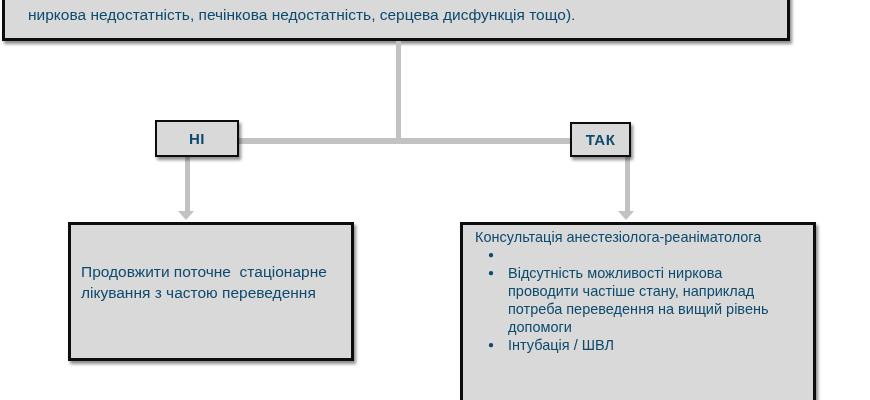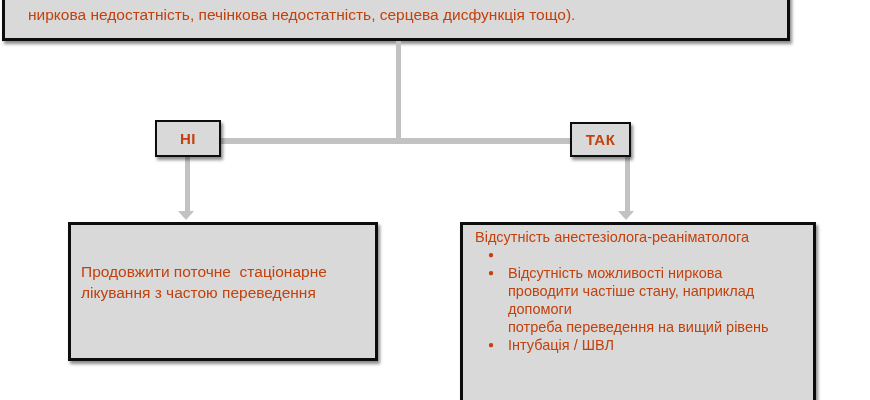--- a/index.html
+++ b/index.html
@@ -7,21 +7,21 @@
     padding: 0;
     background: #ffffff;
   }
   .canvas {
     position: relative;
     width: 870px;
     height: 400px;
     background: #ffffff;
     overflow: hidden;
     font-family: "Liberation Sans", sans-serif;
-    color: #c2410c;
+    color: #0c4a6e;
   }
   .node {
     position: absolute;
     background: #d9d9d9;
     border: 3px solid #0d0d0d;
     box-sizing: border-box;
     box-shadow: 2px 3px 3px rgba(0,0,0,0.45);
   }
   .tline {
     white-space: pre;
@@ -54,26 +54,26 @@
   
   .branch-box {
     border-width: 2.5px;
     display: flex;
     align-items: center;
     justify-content: center;
     font-weight: bold;
     font-size: 15px;
     letter-spacing: 0.5px;
   }
-  .no-box  { left: 155px; top: 120px; width: 66px; height: 37px; }
+  .no-box  { left: 155px; top: 120px; width: 84px; height: 37px; }
   .yes-box { left: 570px; top: 122px; width: 61px; height: 35px; }
   
   .left-box {
     left: 68px; top: 222px;
-    width: 310px; height: 139px;
+    width: 286px; height: 139px;
     padding: 36px 4px 0 10px;
     font-size: 15.5px; line-height: 21px;
   }
   
   .right-box {
     left: 460px; top: 222px;
     width: 356px; height: 210px;
     padding: 3px 8px 0 12px;
     font-size: 14.5px; line-height: 18px;
   }
@@ -115,33 +115,33 @@
   <div class="node branch-box yes-box">
     <span>ТАК</span>
   </div>
 
   <div class="node left-box">
     <div class="tline">Продовжити поточне  стаціонарне</div>
     <div class="tline">лікування з частою переведення</div>
   </div>
 
   <div class="node right-box">
-    <div class="tline">Відсутність анестезіолога-реаніматолога</div>
+    <div class="tline">Консультація анестезіолога-реаніматолога</div>
 
     <div class="bullet-row">
       <span class="bullet-marker">●</span>
     </div>
 
     <div class="bullet-row">
       <span class="bullet-marker">●</span>
       <div class="bullet-lines">
         <div class="tline">Відсутність можливості ниркова</div>
         <div class="tline">проводити частіше стану, наприклад</div>
+        <div class="tline">потреба переведення на вищий рівень</div>
         <div class="tline">допомоги</div>
-        <div class="tline">потреба переведення на вищий рівень</div>
       </div>
     </div>
 
     <div class="bullet-row">
       <span class="bullet-marker">●</span>
       <div class="bullet-lines">
         <div class="tline">Інтубація / ШВЛ</div>
       </div>
     </div>
   </div>

